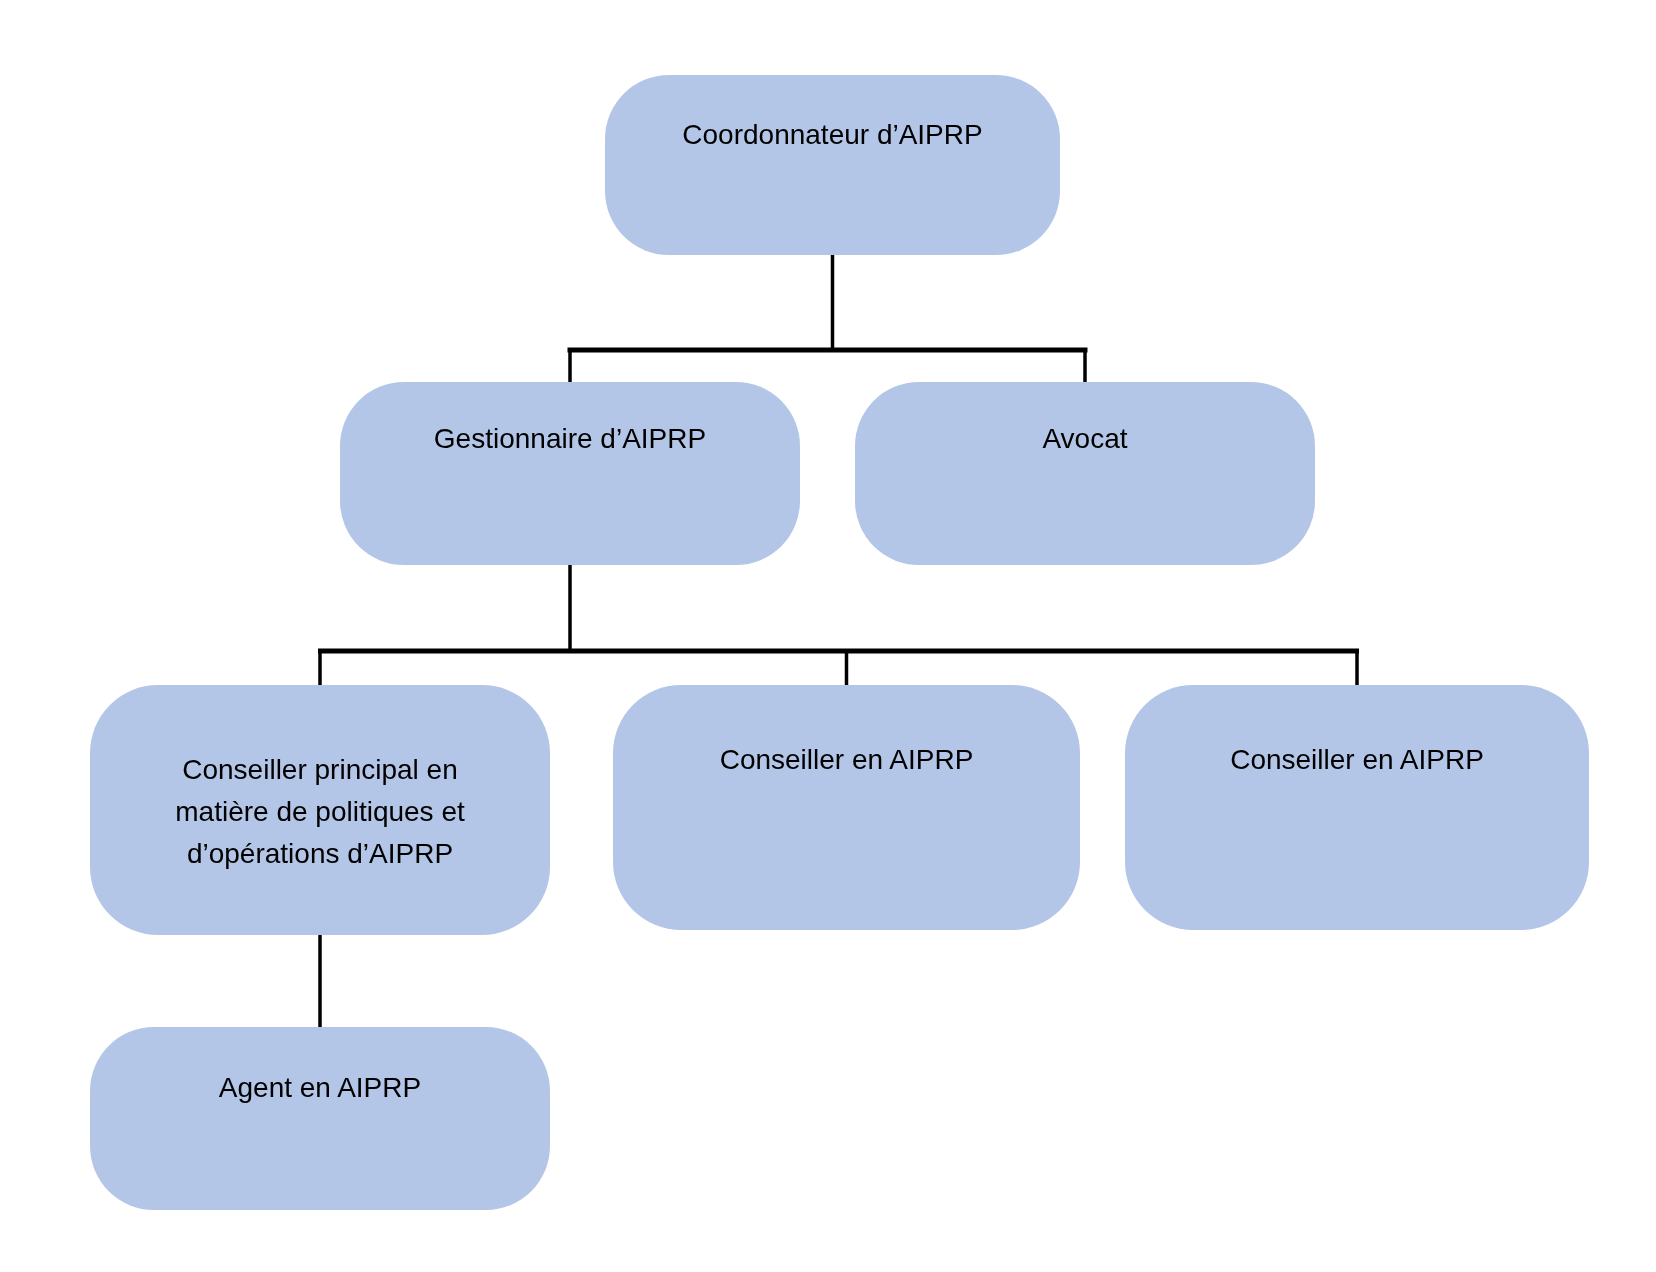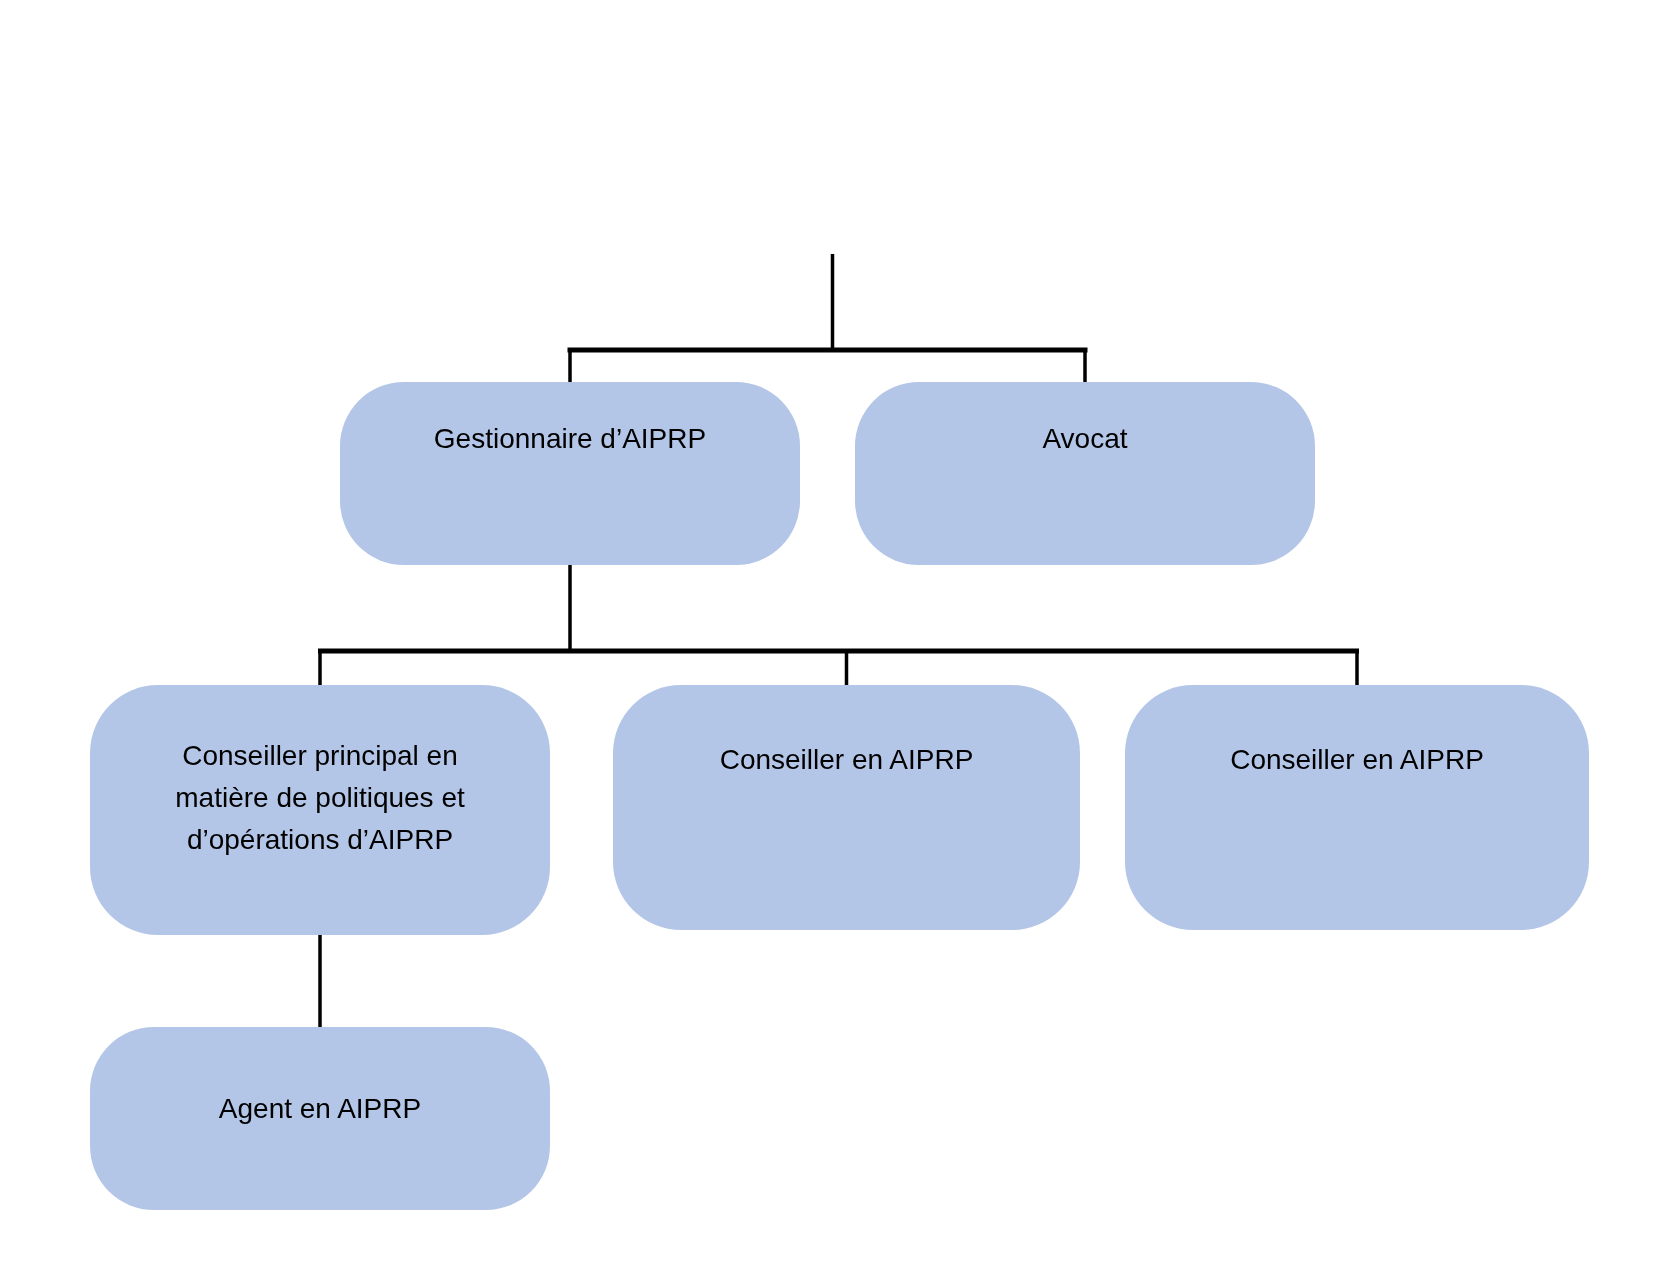--- a/index.html
+++ b/index.html
@@ -44,27 +44,27 @@
   }
   .node .node-label { display: inline-block; }
   
   .n-coordonnateur { left: 605px; top: 75px;  width: 455px; height: 180px; padding-top: 40px; }
   
   .n-gestionnaire  { left: 340px; top: 382px; width: 460px; height: 183px; padding-top: 37px; }
   .n-avocat        { left: 855px; top: 382px; width: 460px; height: 183px; padding-top: 37px; }
   
   .n-conseiller-principal {
     left: 90px; top: 685px; width: 460px; height: 250px;
-    padding-top: 50px; line-height: 42px; border-radius: 68px;
+    padding-top: 64px; line-height: 42px; border-radius: 68px;
   }
   .n-conseiller-principal .node-label { max-width: 360px; }
   .n-conseiller-1  { left: 613px;  top: 685px; width: 467px; height: 245px; padding-top: 55px; border-radius: 68px; }
   .n-conseiller-2  { left: 1125px; top: 685px; width: 464px; height: 245px; padding-top: 55px; border-radius: 68px; }
   
-  .n-agent         { left: 90px;  top: 1027px; width: 460px; height: 183px; padding-top: 62px; }
+  .n-agent         { left: 90px;  top: 1027px; width: 460px; height: 183px; padding-top: 41px; }
 </style>
 </head>
 <body>
 
 <div class="canvas">
 
   <svg class="connectors" viewBox="0 0 1656 1272" xmlns="http://www.w3.org/2000/svg" aria-hidden="true">
 
     <path class="v" d="M832.5 254 V350"></path>
     <path class="h" d="M567.5 350 H1087.5"></path>
@@ -73,20 +73,23 @@
 
     <path class="v" d="M570 564 V651"></path>
     <path class="h" d="M318 651 H1359"></path>
     <path class="v" d="M320 651 V687"></path>
     <path class="v" d="M846.5 651 V687"></path>
     <path class="v" d="M1357 651 V687"></path>
 
     <path class="v" d="M320 934 V1028"></path>
   </svg>
 
+  <div class="node n-coordonnateur">
+    <span class="node-label">Coordonnateur d’AIPRP</span>
+  </div>
 
   <div class="node n-avocat">
     <span class="node-label">Avocat</span>
   </div>
 
   <div class="node n-gestionnaire">
     <span class="node-label">Gestionnaire d’AIPRP</span>
   </div>
 
   <div class="node n-conseiller-principal">

